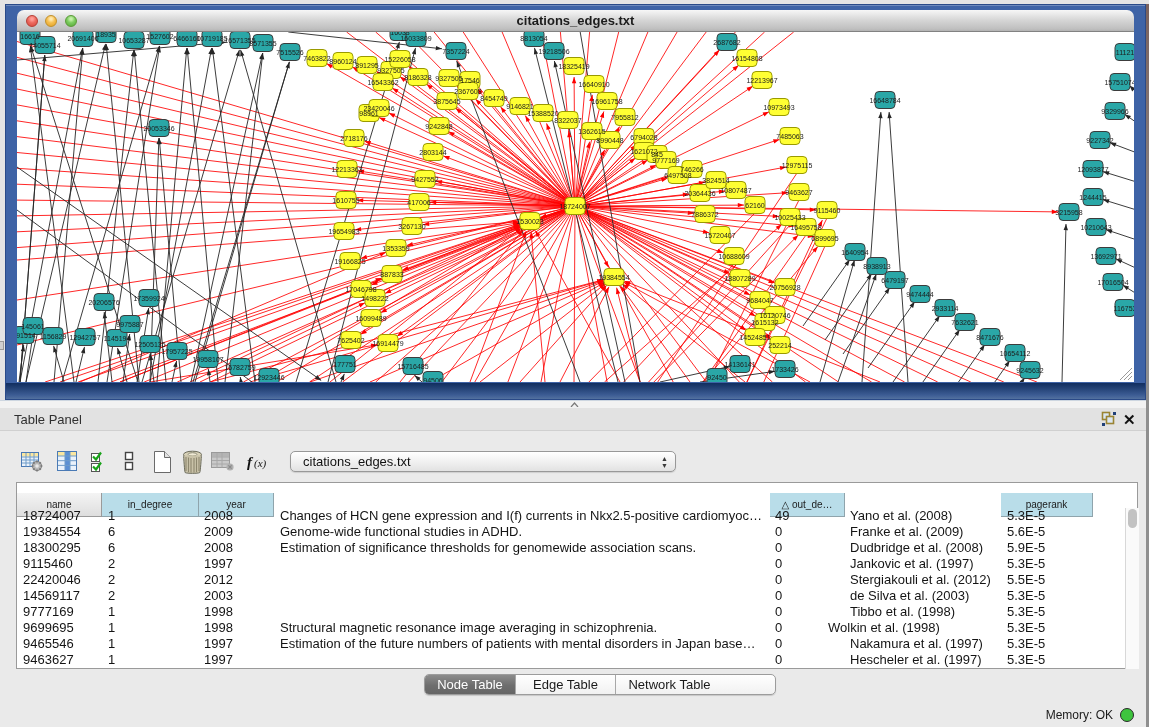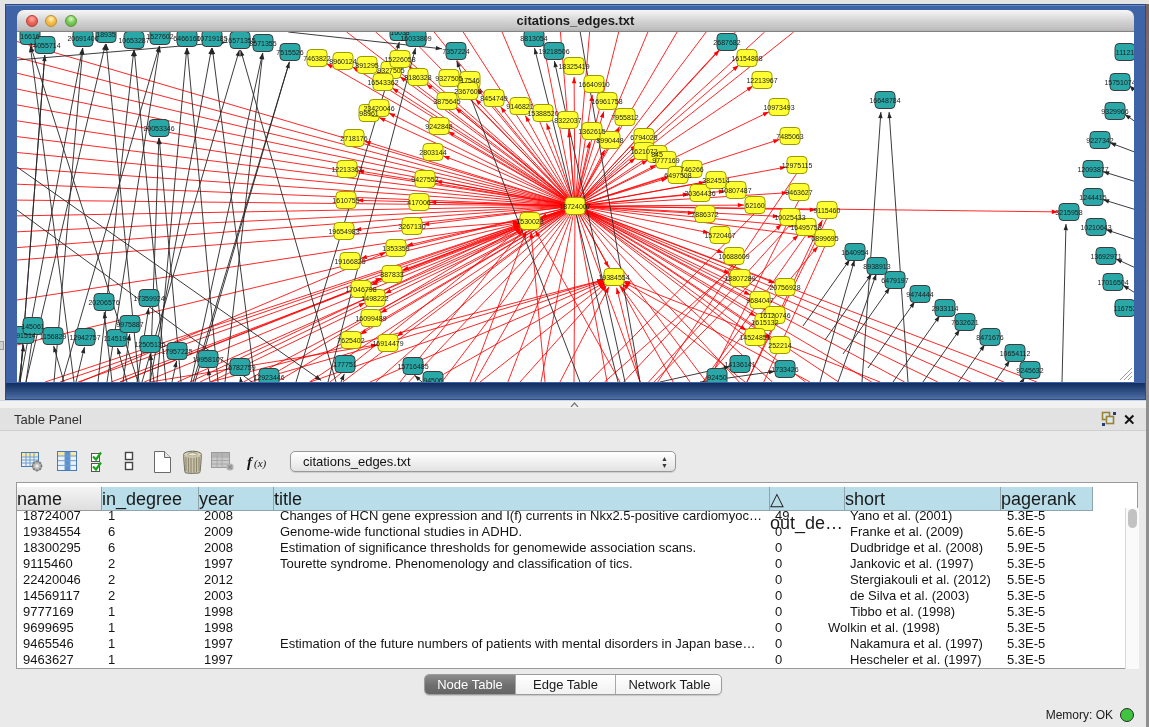--- a/index.html
+++ b/index.html
@@ -17,30 +17,30 @@
 #divider{left:0;top:400px;width:1146px;height:8px;background:#f2f2f2;border-top:1px solid #cdd6e0}
 
 #tp-head{left:0;top:408px;width:1146px;height:23px;background:#e2e2e2;border-bottom:1px solid #d0d0d0}
 #tp-head .lbl{position:absolute;left:14px;top:4px;font-size:13px;color:#303030}
 #tp-body{left:0;top:431px;width:1146px;height:296px;background:#eaeaea}
 #toolbar{left:0;top:0;width:1146px;height:52px}
 .cmb{position:absolute;left:290px;top:20px;width:386px;height:21px;border:1px solid #989898;border-radius:5px;background:linear-gradient(#ffffff,#eeeeee 60%,#e2e2e2);box-shadow:0 1px 1px rgba(0,0,0,.12);font-size:13px;color:#111;line-height:20px;padding-left:12px}
 .cmb .arr{position:absolute;right:7px;top:3px;font-size:7px;color:#3a3a3a;line-height:7px;text-align:center}
 
 #tbl{left:16px;top:51px;width:1122px;height:187px;background:#fff;border:1px solid #9a9a9a}
-.hd{position:absolute;top:4px;height:24px;background:#b9dde9;border-right:1px solid #8fa4ac;font-size:18px;color:#1a1a1a;line-height:24px;border-bottom:1px solid #8fa4ac}
+.hd{position:absolute;top:10px;height:24px;background:#b9dde9;border-right:1px solid #8fa4ac;font-size:10px;color:#1a1a1a;text-align:center;line-height:24px;border-bottom:1px solid #8fa4ac}
 .hd.gray{background:linear-gradient(#f4f4f4,#dedede);border-right:1px solid #9a9a9a;border-bottom:1px solid #9a9a9a}
 .trow{position:absolute;left:0;width:1122px;height:16px;font-size:13px;color:#141414}
 .trow span{position:absolute;top:0;line-height:16px;white-space:nowrap}
 .ell{overflow:hidden;text-overflow:ellipsis}
 
 #sb{position:absolute;left:1108px;top:25px;width:14px;height:161px;background:#fafafa;border-left:1px solid #d8d8d8}
 #sb .th{position:absolute;left:2px;top:1px;width:9px;height:19px;border-radius:5px;background:#c2c2c2}
 
-#tabs{left:424px;top:674px;width:298px;height:21px;border:1px solid #9c9c9c;border-radius:5px;background:linear-gradient(#ffffff,#f1f1f1);box-shadow:0 1px 1px rgba(0,0,0,.15);overflow:hidden}
+#tabs{left:424px;top:674px;width:352px;height:21px;border:1px solid #9c9c9c;border-radius:5px;background:linear-gradient(#ffffff,#f1f1f1);box-shadow:0 1px 1px rgba(0,0,0,.15);overflow:hidden}
 #tabs .seg{position:absolute;top:0;height:21px;font-size:13px;line-height:20px;text-align:center;color:#1a1a1a}
 #tabs .sel{background:linear-gradient(#8c8c8c,#6e6e6e 50%,#636363);color:#fff}
 
 #status{left:0;top:695px;width:1149px;height:32px}
 #status .txt{position:absolute;right:36px;top:13px;font-size:12px;color:#1a1a1a}
 
 #rstrip{left:1146px;top:4px;width:3px;height:723px;background:linear-gradient(#7a625e,#8f8f8f 40%)}
 .tbicon{position:absolute;top:19px}
 #xclose{position:absolute;left:1123px;top:3px;font-size:15px;font-weight:bold;color:#111}
 #caret{position:absolute;left:570px;top:1px;width:9px;height:5px}
@@ -387,31 +387,29 @@
     <div class="tbicon" style="left:246px;top:21px"><svg width="26" height="20" viewBox="0 0 26 20">
 <text x="1" y="15" font-family="Liberation Serif, serif" font-style="italic" font-weight="bold" font-size="15" fill="#111">f</text>
 <text x="8" y="15" font-family="Liberation Serif, serif" font-style="italic" font-size="11" fill="#111">(x)</text>
 </svg></div>
     <div class="cmb">citations_edges.txt<span class="arr">▲<br>▼</span></div>
   </div>
   <div class="abs" id="tbl">
     <div class="hd gray" style="left:0px;width:85px">name</div>
     <div class="hd" style="left:85px;width:97px">in_degree</div>
     <div class="hd" style="left:182px;width:75px">year</div>
-    <div class="hd" style="left:257px;width:496px">title</div>
     <div class="hd" style="left:753px;width:75px">△ out_de…</div>
-    <div class="hd" style="left:828px;width:156px">short</div>
     <div class="hd" style="left:984px;width:92px">pagerank</div>
 <div class="trow" style="top:25px">
         <span style="left:6px">18724007</span>
         <span style="left:91px">1</span>
         <span style="left:187px">2008</span>
         <span style="left:263px;width:486px" class="ell">Changes of HCN gene expression and I(f) currents in Nkx2.5-positive cardiomyoc…</span>
         <span style="left:758px">49</span>
-        <span style="left:833px">Yano et al. (2001)</span>
+        <span style="left:833px">Yano et al. (2008)</span>
         <span style="left:990px">5.3E-5</span>
       </div>
       <div class="trow" style="top:41px">
         <span style="left:6px">19384554</span>
         <span style="left:91px">6</span>
         <span style="left:187px">2009</span>
         <span style="left:263px;width:486px" class="ell">Genome-wide functional studies in ADHD.</span>
         <span style="left:758px">0</span>
         <span style="left:833px">Franke et al. (2009)</span>
         <span style="left:990px">5.6E-5</span>
@@ -422,21 +420,20 @@
         <span style="left:187px">2008</span>
         <span style="left:263px;width:486px" class="ell">Estimation of significance thresholds for genomewide association scans.</span>
         <span style="left:758px">0</span>
         <span style="left:833px">Dudbridge et al. (2008)</span>
         <span style="left:990px">5.9E-5</span>
       </div>
       <div class="trow" style="top:73px">
         <span style="left:6px">9115460</span>
         <span style="left:91px">2</span>
         <span style="left:187px">1997</span>
-        <span style="left:263px;width:486px" class="ell">Tourette syndrome. Phenomenology and classification of tics.</span>
         <span style="left:758px">0</span>
         <span style="left:833px">Jankovic et al. (1997)</span>
         <span style="left:990px">5.3E-5</span>
       </div>
       <div class="trow" style="top:89px">
         <span style="left:6px">22420046</span>
         <span style="left:91px">2</span>
         <span style="left:187px">2012</span>
         <span style="left:758px">0</span>
         <span style="left:833px">Stergiakouli et al. (2012)</span>
@@ -455,20 +452,21 @@
         <span style="left:91px">1</span>
         <span style="left:187px">1998</span>
         <span style="left:758px">0</span>
         <span style="left:833px">Tibbo et al. (1998)</span>
         <span style="left:990px">5.3E-5</span>
       </div>
       <div class="trow" style="top:137px">
         <span style="left:6px">9699695</span>
         <span style="left:91px">1</span>
         <span style="left:187px">1998</span>
+        <span style="left:263px;width:486px" class="ell">Structural magnetic resonance image averaging in schizophrenia.</span>
         <span style="left:758px">0</span>
         <span style="left:811px">Wolkin et al. (1998)</span>
         <span style="left:990px">5.3E-5</span>
       </div>
       <div class="trow" style="top:153px">
         <span style="left:6px">9465546</span>
         <span style="left:91px">1</span>
         <span style="left:187px">1997</span>
         <span style="left:263px;width:486px" class="ell">Estimation of the future numbers of patients with mental disorders in Japan base…</span>
         <span style="left:758px">0</span>

